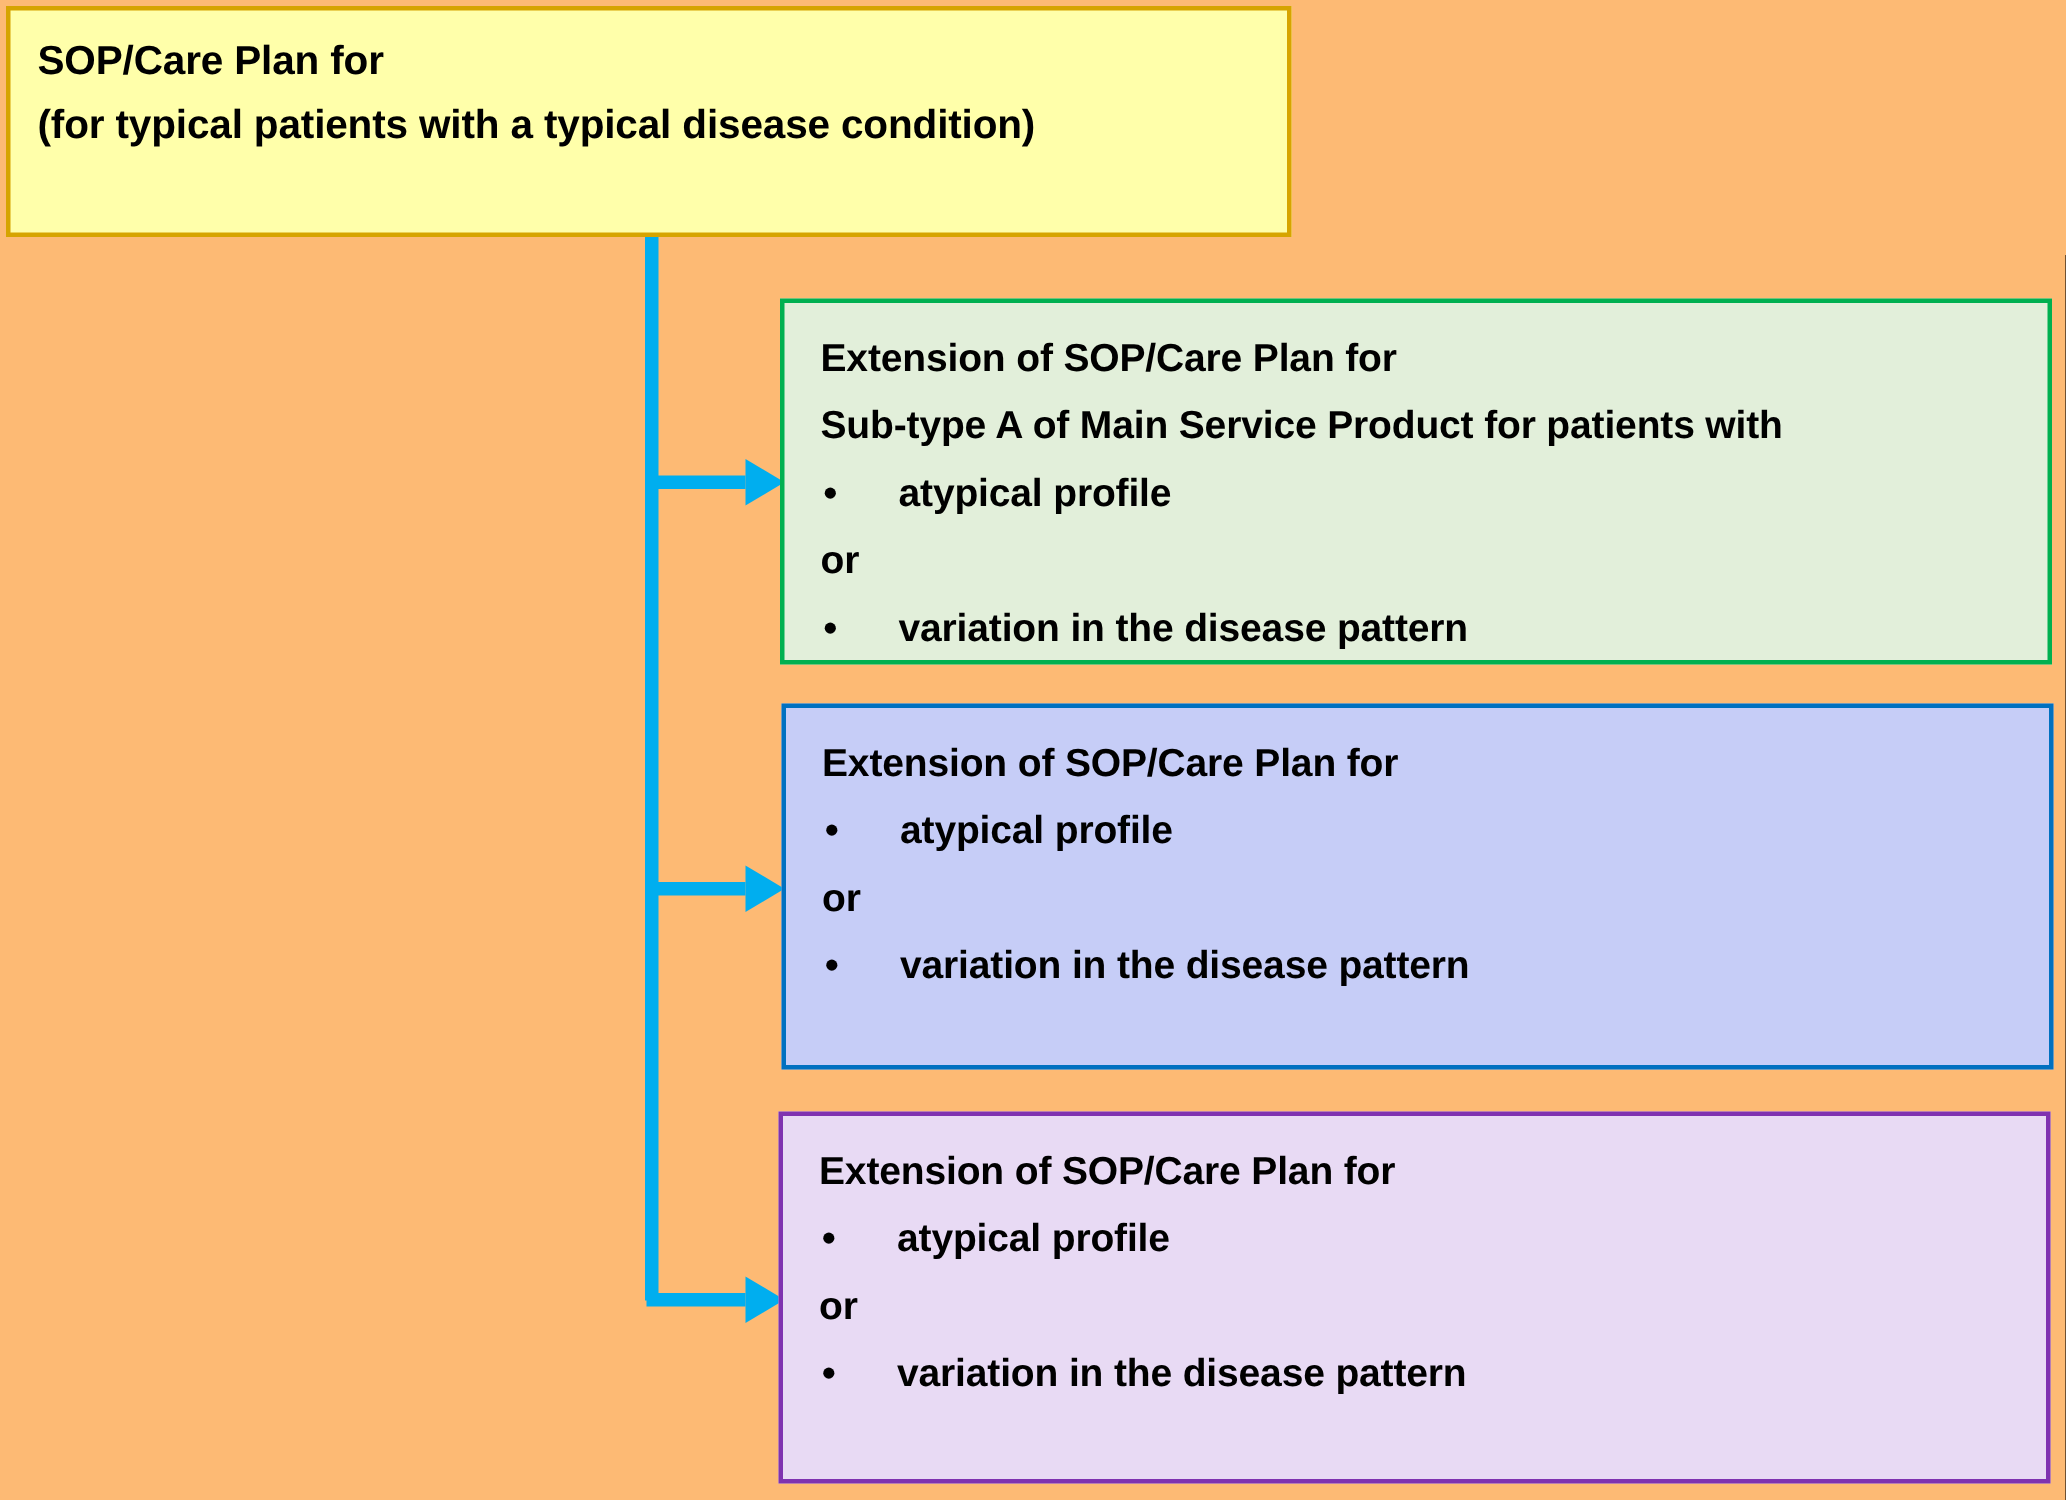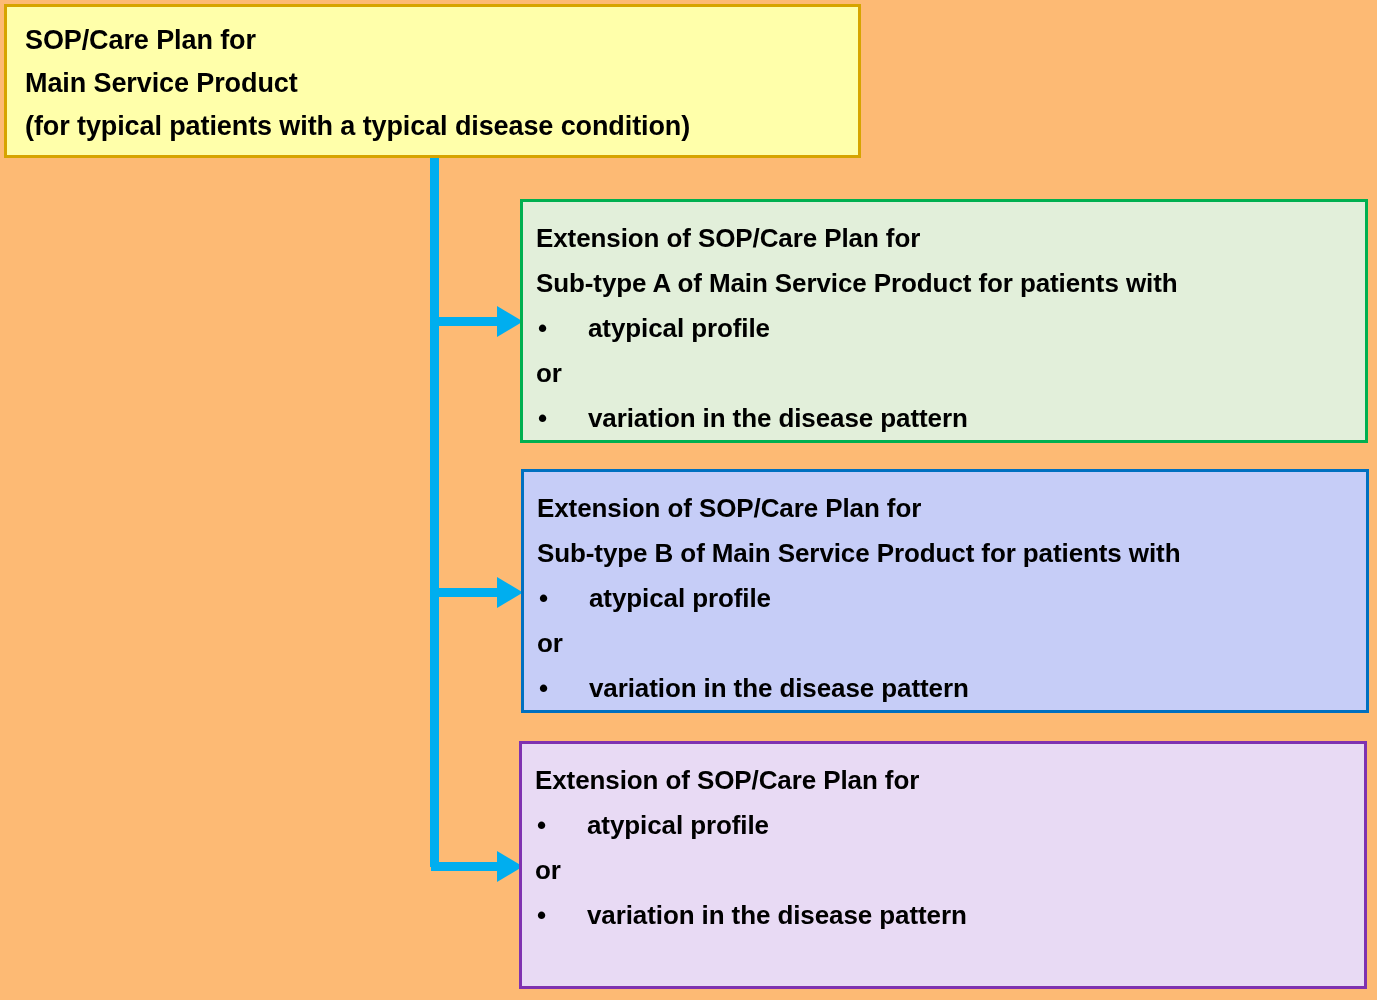--- a/index.html
+++ b/index.html
@@ -38,21 +38,21 @@
   #main-box .line {
     font-size: 27px;
     line-height: 43px;
     white-space: nowrap;
     letter-spacing: -0.1px;
   }
 
   
   .ext-box {
     width: 848px;
-    padding: 14px 10px 12px 13px;
+    padding: 14px 10px 12px 24px;
   }
   #ext-box-a {
     left: 520px;
     top: 199px;
     height: 244px;
     background: #E2EFDA;
     border: 3px solid #00B050;
   }
   #ext-box-b {
     left: 521px;
@@ -111,41 +111,39 @@
 
     <line x1="431" y1="592.5" x2="497" y2="592.5" stroke="#00AEEF" stroke-width="9"></line>
     <polygon points="497,577 523,592.5 497,608" fill="#00AEEF"></polygon>
 
     <line x1="431" y1="866.5" x2="497" y2="866.5" stroke="#00AEEF" stroke-width="9"></line>
     <polygon points="497,851 523,866.5 497,882" fill="#00AEEF"></polygon>
   </svg>
 
   <div class="box" id="main-box">
     <div class="line">SOP/Care Plan for</div>
-    <div class="line">Main Service Product</div>
     <div class="line">(for typical patients with a typical disease condition)</div>
   </div>
 
   <div class="box ext-box" id="ext-box-a">
     <div class="line">Extension of SOP/Care Plan for</div>
     <div class="line">Sub-type A of Main Service Product for patients with</div>
     <div class="line bullet-line">
       <span class="dot">•</span>
       <span>atypical profile</span>
     </div>
     <div class="line">or</div>
     <div class="line bullet-line">
       <span class="dot">•</span>
       <span>variation in the disease pattern</span>
     </div>
   </div>
 
   <div class="box ext-box" id="ext-box-b">
     <div class="line">Extension of SOP/Care Plan for</div>
-    <div class="line">Sub-type B of Main Service Product for patients with</div>
     <div class="line bullet-line">
       <span class="dot">•</span>
       <span>atypical profile</span>
     </div>
     <div class="line">or</div>
     <div class="line bullet-line">
       <span class="dot">•</span>
       <span>variation in the disease pattern</span>
     </div>
   </div>

